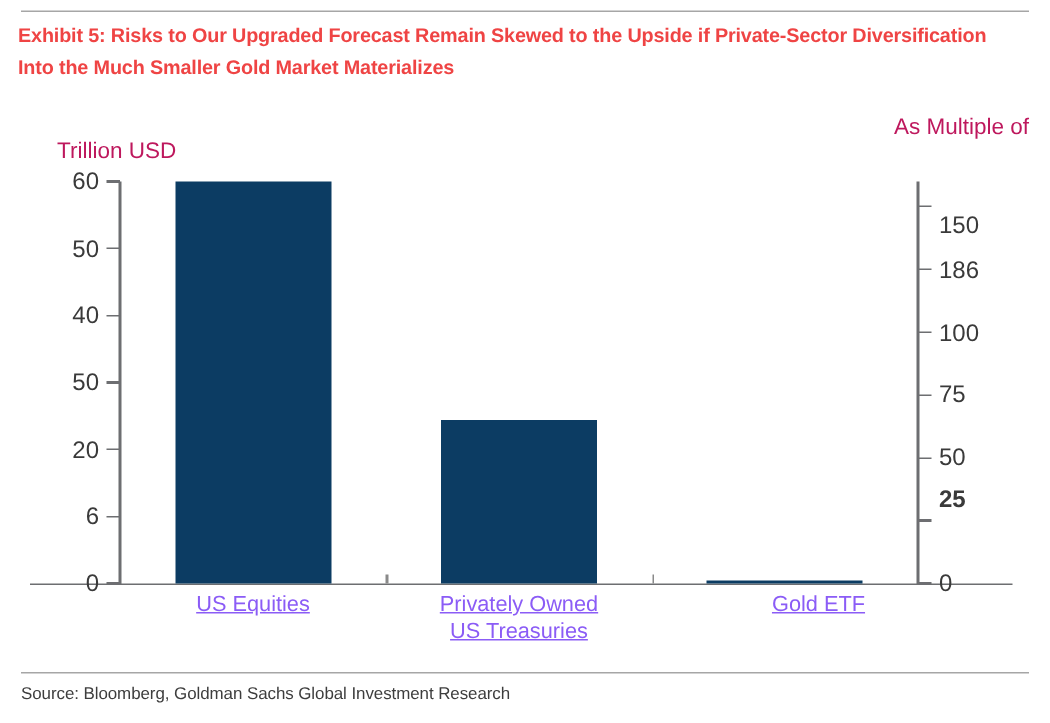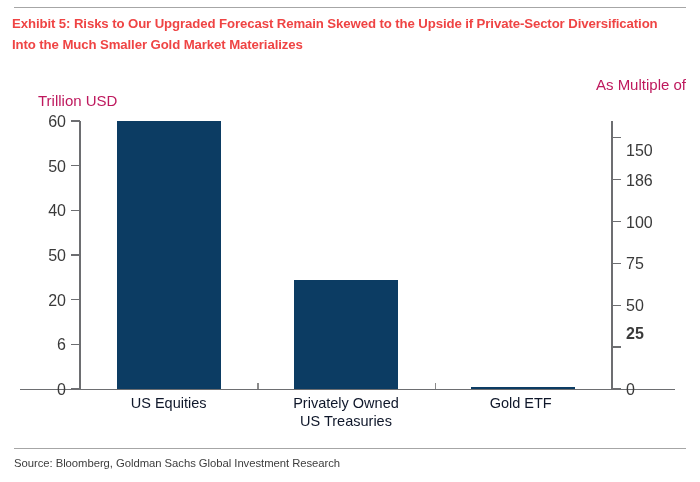--- a/index.html
+++ b/index.html
@@ -128,24 +128,25 @@
   }
   .cap-left   { left: 38px;  top: 92px; }
   .cap-center { left: 222px; top: 92px; }
   .cap-right  { left: 556px; top: 76px; text-align: right; width: 130px; }
 
   
   .xlabel {
     position: absolute;
     top: 394px;
     font-size: 14.5px;
-    color: #0f172a;
+    color: #8b5cf6;
     line-height: 18px;
     text-align: center;
     white-space: pre-line;
+    text-decoration: underline;
   }
 
   
   .foot-rule {
     position: absolute;
     left: 14px;
     top: 448px;
     width: 672px;
     height: 1px;
     background: #a6a6a6;
@@ -217,19 +218,19 @@
       <div class="bar" title="Privately Owned US Treasuries: 24.5" style="left: 214px; width: 104px; height: 109.433px; background: rgb(12, 60, 99);"></div>
       <div class="bar" title="Gold ETF: 0.4" style="left: 391.333px; width: 104px; height: 2.2px; background: rgb(12, 60, 99);"></div>
     </div>
 
   <div id="xaxis">
       <div class="xlabel" style="left: 80px; width: 177.333px;">US Equities</div>
       <div class="xtick" style="left: 257.333px;"></div>
       <div class="xlabel" style="left: 257.333px; width: 177.333px;">Privately Owned
 US Treasuries</div>
       <div class="xtick" style="left: 434.667px;"></div>
-      <div class="xlabel" style="left: 432px; width: 177.333px; text-align: center;">Gold ETF</div>
+      <div class="xlabel" style="left: 457px; width: 177.333px; text-align: center;">Gold ETF</div>
     </div>
 
 </div>
 
 <div class="foot-rule"></div>
 <div class="source">Source: Bloomberg, Goldman Sachs Global Investment Research</div>
 
 </body></html>

